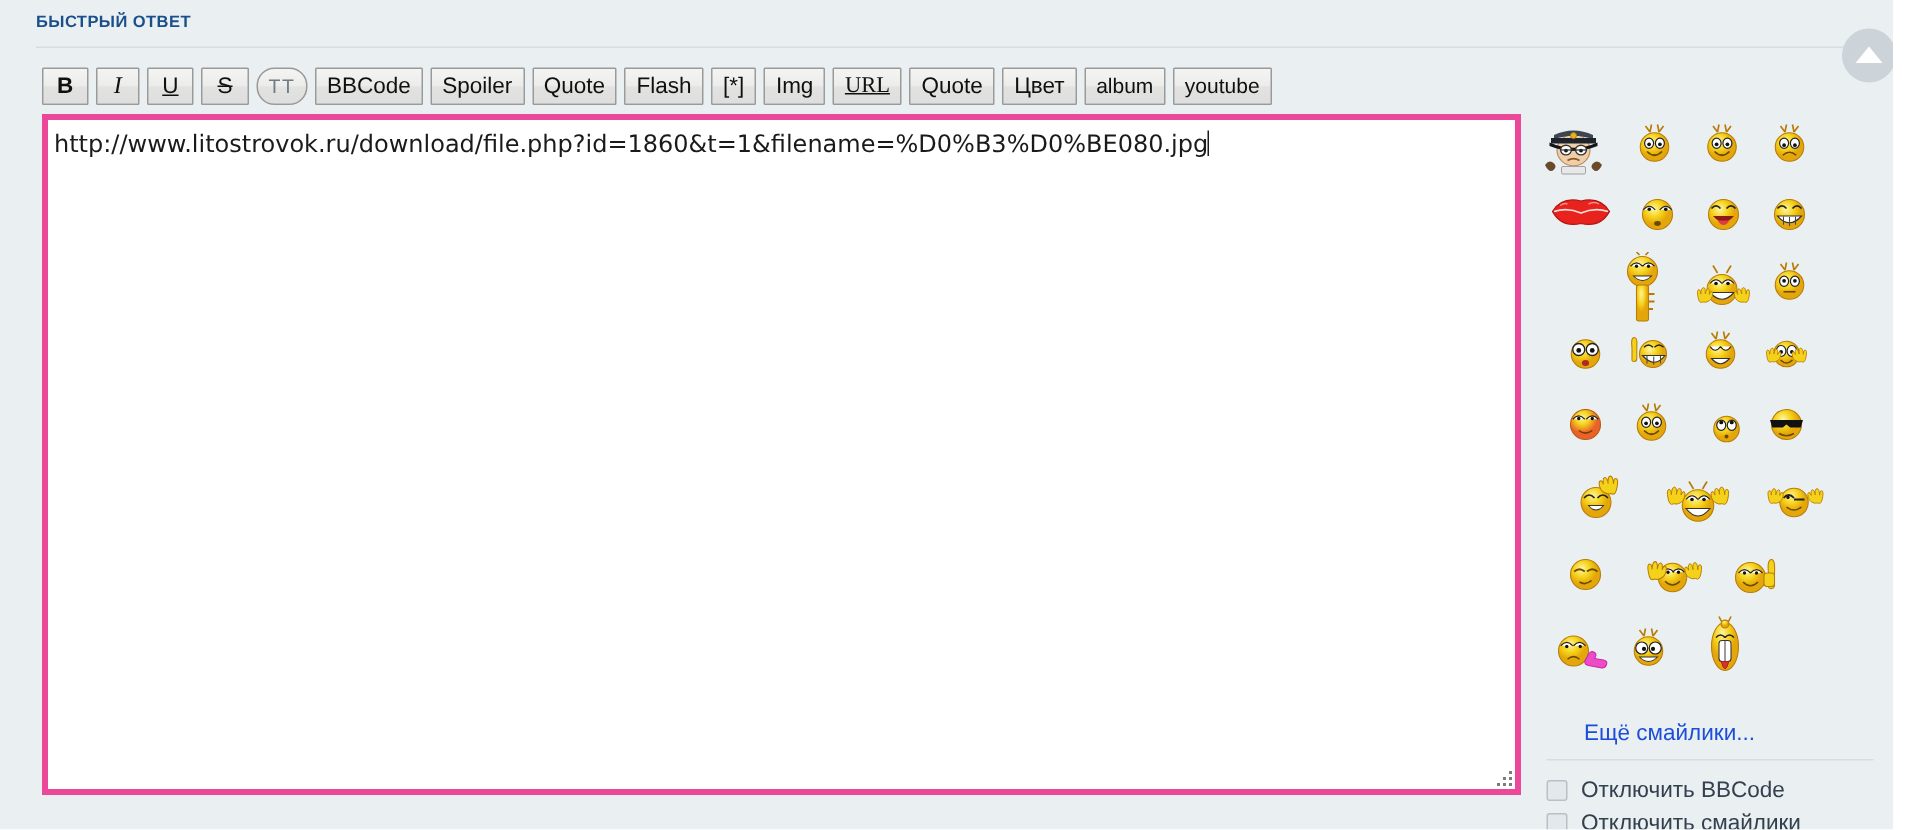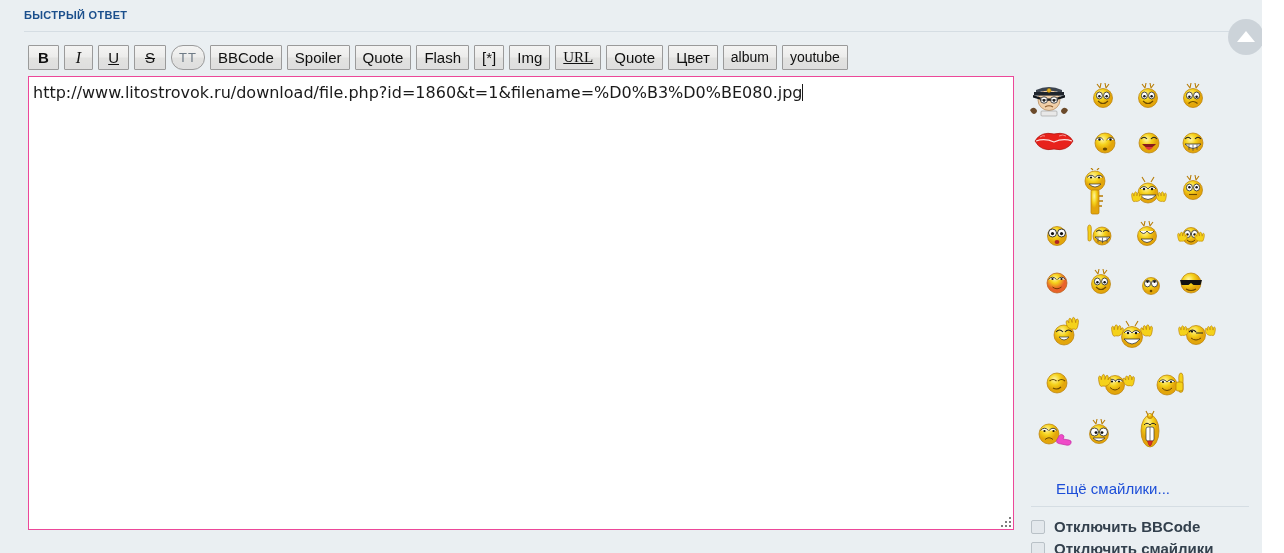--- a/index.html
+++ b/index.html
@@ -125,21 +125,21 @@
     color: #000;
     line-height: 1;
     margin-top: 1px;
   }
 
   
   .editor-wrap {
     position: absolute;
     left: 28px; top: 76px;
     width: 986px; height: 454px;
-    border: 1px solid #ec4899;
+    border: 4px solid #ec4899;
     box-sizing: border-box;
     background: #ffffff;
     overflow: hidden;
   }
   .editor-text {
     position: absolute;
     left: 4px; top: 5px;
     right: 4px;
     font-family: "DejaVu Sans", sans-serif;
     font-size: 16px;
@@ -200,21 +200,20 @@
   }
 
   
   .chk-row {
     position: absolute;
     left: 1031px;
     display: flex;
     align-items: center;
     gap: 9px;
     cursor: pointer;
-    font-weight: bold;
   }
   .chk-row.r1 { top: 518px; }
   .chk-row.r2 { top: 540px; }
   .chk-box {
     width: 14px; height: 14px;
     border: 1px solid #b9c1c7;
     background: #e3e8ec;
     border-radius: 2px;
     box-sizing: border-box;
     flex: 0 0 auto;

